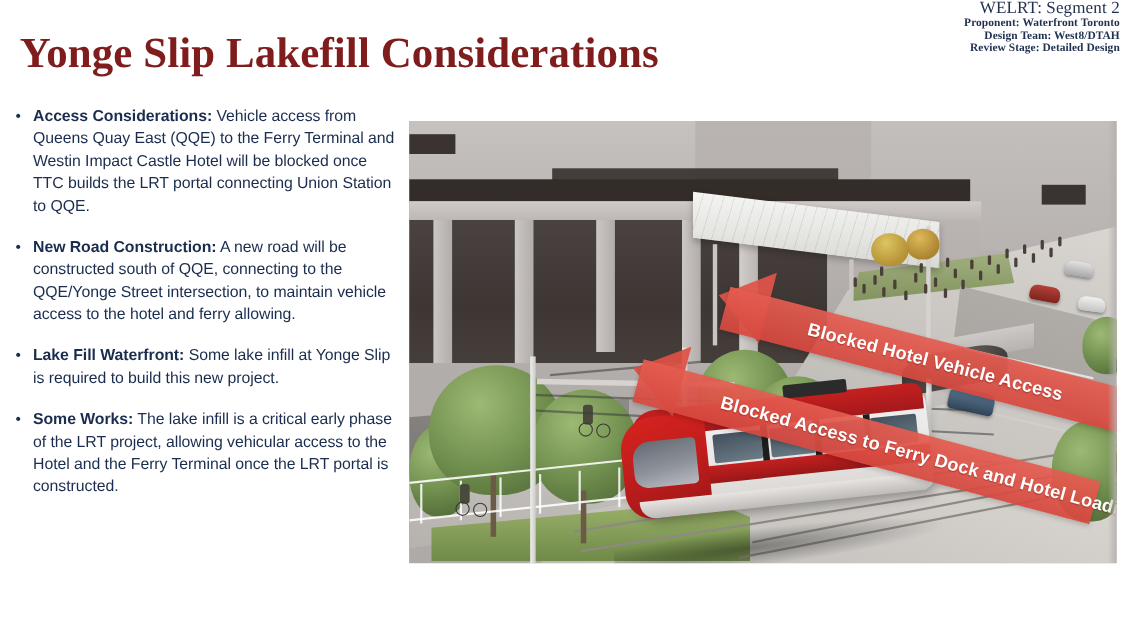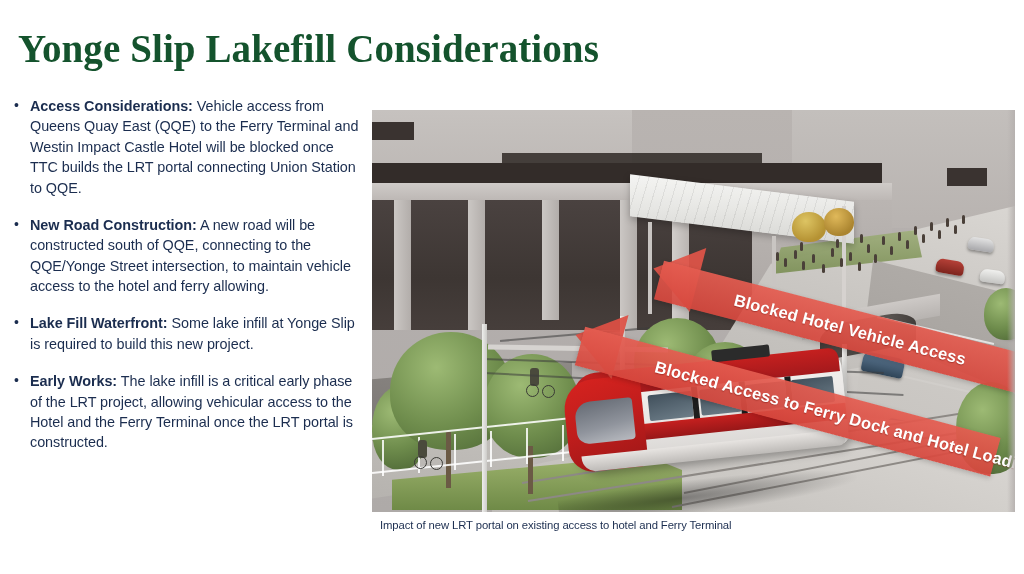--- a/index.html
+++ b/index.html
@@ -39,21 +39,21 @@
     letter-spacing: 0.05px;
   }
 
   
   #slide-title {
     position: absolute;
     left: 18px;
     top: 26px;
     font-family: "Liberation Serif", serif;
     font-size: 39px;
-    color: #14532d;
+    color: #7f1d1d;
     letter-spacing: 0.1px;
     white-space: nowrap;
   }
 
   
   #bullets {
     position: absolute;
     left: 8px;
     top: 96px;
     width: 352px;
@@ -485,20 +485,26 @@
     font-size: 11.3px;
     color: #1b2d4f;
     letter-spacing: -0.1px;
   }
 </style>
 </head>
 <body>
 
 <div id="slide">
 
+  <div id="project-header">
+    <div class="ph-title">WELRT: Segment 2</div>
+    <div class="ph-line">Proponent: Waterfront Toronto</div>
+    <div class="ph-line">Design Team: West8/DTAH</div>
+    <div class="ph-line">Review Stage: Detailed Design</div>
+  </div>
 
   <h1 id="slide-title">Yonge Slip Lakefill Considerations</h1>
 
   <div id="bullets">
 
     <p class="bullet">
       <span class="dot">•</span>
       <b>Access Considerations:</b><span> Vehicle access from Queens Quay East (QQE) to the Ferry Terminal and Westin Impact Castle Hotel will be blocked once TTC builds the LRT portal connecting Union Station to QQE.</span>
     </p>
 
@@ -507,21 +513,21 @@
       <b>New Road Construction:</b><span> A new road will be constructed south of QQE, connecting to the QQE/Yonge Street intersection, to maintain vehicle access to the hotel and ferry allowing.</span>
     </p>
 
     <p class="bullet">
       <span class="dot">•</span>
       <b>Lake Fill Waterfront:</b><span> Some lake infill at Yonge Slip is required to build this new project.</span>
     </p>
 
     <p class="bullet">
       <span class="dot">•</span>
-      <b>Early Works:</b><span> The lake infill is a critical early phase of the LRT project, allowing vehicular access to the Hotel and the Ferry Terminal once the LRT portal is constructed.</span>
+      <b>Some Works:</b><span> The lake infill is a critical early phase of the LRT project, allowing vehicular access to the Hotel and the Ferry Terminal once the LRT portal is constructed.</span>
     </p>
 
   </div>
 
   <div id="figure">
 
     <div class="bld-main"></div>
     <div class="bld-upper-right"></div>
     <div class="bld-upper-left"></div>
     <div class="bld-notch-l"></div>
@@ -670,15 +676,14 @@
     </div>
 
     <div class="arrowhead" id="head-ferry"></div>
     <div class="banner" id="banner-ferry">
       <span>Blocked Access to Ferry Dock and Hotel Loading</span>
     </div>
 
     <div class="edge-fade"></div>
   </div>
 
-  <div id="caption">Impact of new LRT portal on existing access to hotel and Ferry Terminal</div>
 
 </div>
 
 </body></html>

